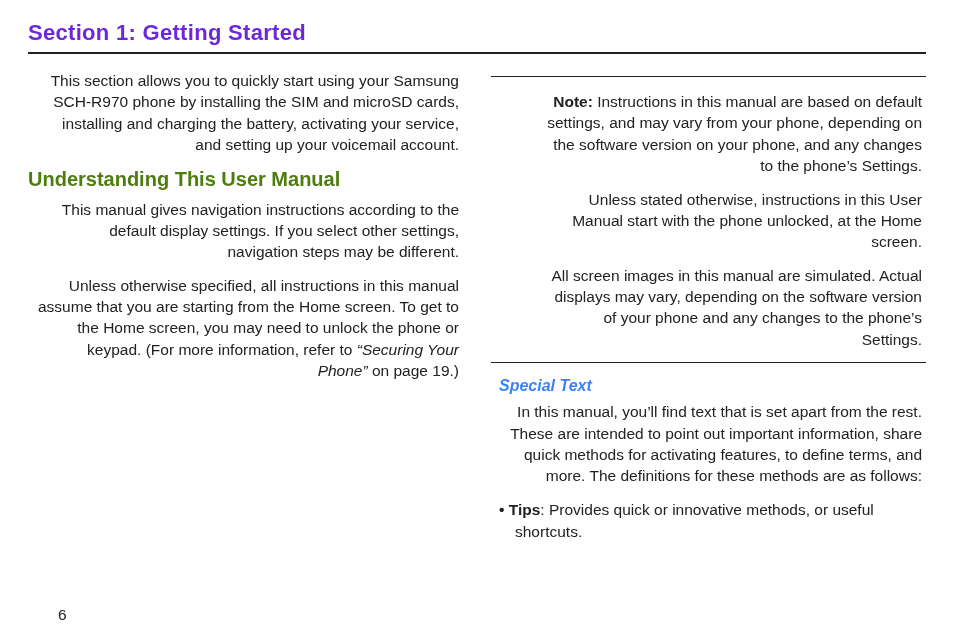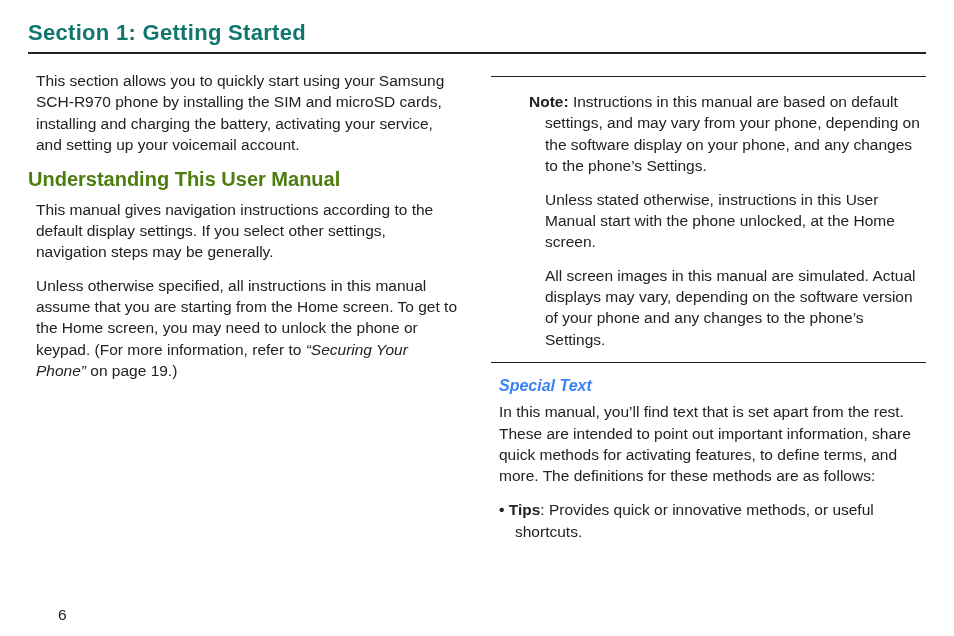--- a/index.html
+++ b/index.html
@@ -6,21 +6,21 @@
   body {
     width: 954px;
     height: 636px;
     background: #fff;
     font-family: Arial, Helvetica, sans-serif;
     color: #222;
     padding: 20px 28px 12px 28px;
     position: relative;
   }
   .section-title {
-    color: #0f766e;
+    color: #6d28d9;
     font-weight: 800;
     font-size: 22px;
     letter-spacing: 0.3px;
     margin-bottom: 6px;
   }
   .hr-thick {
     border: none;
     border-top: 2.5px solid #222;
     margin-bottom: 16px;
   }
@@ -36,20 +36,21 @@
   .col {
     flex: 1;
     min-width: 0;
   }
   p {
     font-size: 15.5px;
     line-height: 1.38;
     margin-bottom: 12px;
     padding-left: 8px;
     padding-right: 4px;
+    text-align: right;
   }
   .sub-h1 {
     color: #4d7c0f;
     font-weight: 800;
     font-size: 20px;
     margin: 6px 0 8px 0;
   }
   .sub-h2 {
     color: #3b82f6;
     font-style: italic;
@@ -82,31 +83,31 @@
 <body>
 
 <h1 class="section-title">Section 1: Getting Started</h1>
 <hr class="hr-thick">
 
 <div class="cols">
 
   <div class="col">
     <p>This section allows you to quickly start using your Samsung SCH-R970 phone by installing the SIM and microSD cards, installing and charging the battery, activating your service, and setting up your voicemail account.</p>
     <h2 class="sub-h1">Understanding This User Manual</h2>
-    <p>This manual gives navigation instructions according to the default display settings. If you select other settings, navigation steps may be generally.</p>
+    <p>This manual gives navigation instructions according to the default display settings. If you select other settings, navigation steps may be different.</p>
     <p>
       <span>Unless otherwise specified, all instructions in this manual assume that you are starting from the Home screen. To get to the Home screen, you may need to unlock the phone or keypad. (For more information, refer to </span><span class="italic">“Securing Your Phone”</span><span> on page 19.)</span>
     </p>
   </div>
 
   <div class="col">
     <hr class="hr-thin">
     <div class="note-block">
       <p class="first">
-        <span class="note-label">Note:</span><span> Instructions in this manual are based on default settings, and may vary from your phone, depending on the software display on your phone, and any changes to the phone’s Settings.</span>
+        <span class="note-label">Note:</span><span> Instructions in this manual are based on default settings, and may vary from your phone, depending on the software version on your phone, and any changes to the phone’s Settings.</span>
       </p>
       <p>Unless stated otherwise, instructions in this User Manual start with the phone unlocked, at the Home screen.</p>
       <p>All screen images in this manual are simulated. Actual displays may vary, depending on the software version of your phone and any changes to the phone’s Settings.</p>
     </div>
     <hr class="hr-thin">
 
     <h3 class="sub-h2">Special Text</h3>
     <p>In this manual, you’ll find text that is set apart from the rest. These are intended to point out important information, share quick methods for activating features, to define terms, and more. The definitions for these methods are as follows:</p>
     <ul class="bullets">
       <li>

